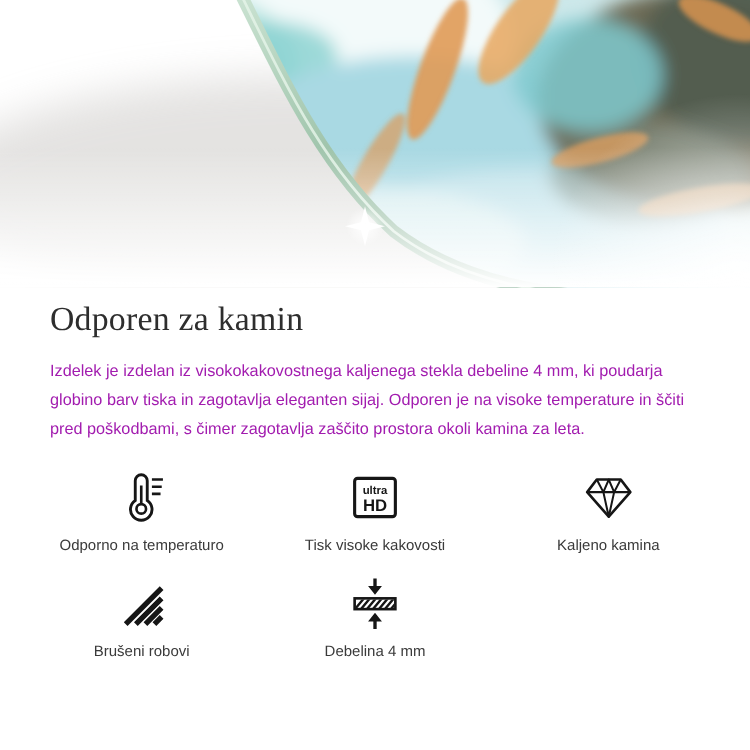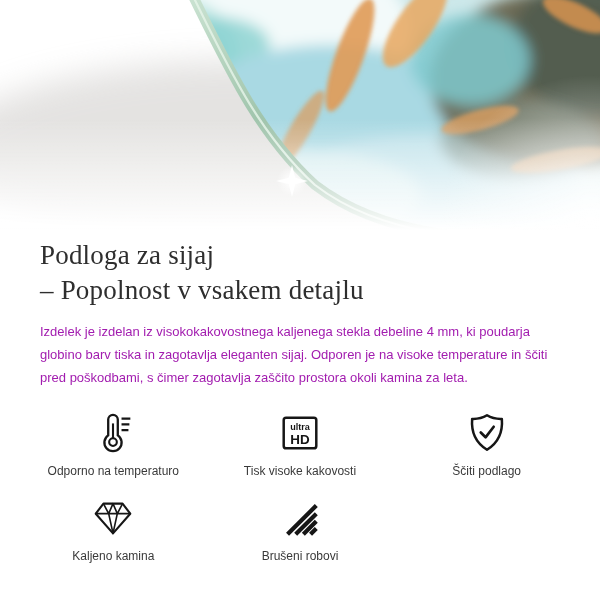--- a/index.html
+++ b/index.html
@@ -104,22 +104,21 @@
 
     <g>
       <circle cx="292" cy="181" r="15" fill="url(#glow)"></circle>
       <path d="M292,165 L295.2,177.8 L308,181 L295.2,184.2 L292,197 L288.8,184.2 L276,181 L288.8,177.8 Z" fill="#ffffff" opacity="0.95"></path>
     </g>
   </svg>
 </div>
 
 <div class="content">
   <h1>
-    <span>Podloga za sijaj</span>
-    <span>– Popolnost v vsakem detajlu</span>
+    <span>Odporen za kamin</span>
   </h1>
   <p class="desc">Izdelek je izdelan iz visokokakovostnega kaljenega stekla debeline 4 mm, ki poudarja globino barv tiska in zagotavlja eleganten sijaj. Odporen je na visoke temperature in ščiti pred poškodbami, s čimer zagotavlja zaščito prostora okoli kamina za leta.</p>
 </div>
 
 <div class="grid">
 
   <div class="feature">
     <span class="ficon">
       <svg width="46" height="46" viewBox="0 0 48 48">
         <path class="ico" stroke-width="2.4" d="M19,26.5 V10 a5,5 0 0 1 10,0 V26.5 a9,9 0 1 1 -10,0 Z"></path>
@@ -135,43 +134,52 @@
     <span class="ficon">
       <svg width="46" height="46" viewBox="0 0 48 48">
         <rect class="ico" stroke-width="2.6" x="7" y="8" width="34" height="32" rx="2.5"></rect>
         <text class="badge-top" x="24" y="21" text-anchor="middle">ultra</text>
         <text class="badge-bottom" x="24" y="35" text-anchor="middle">HD</text>
       </svg>
     </span>
     <div class="flabel">Tisk visoke kakovosti</div>
   </div>
 
-  <div class="feature">
-    <span class="ficon">
-      <svg width="46" height="46" viewBox="0 0 48 48">
-        <path class="ico" stroke-width="2.6" stroke-linejoin="round" d="M24,5.5 C29,8.5 34.5,9.5 39.5,9.3 C40.5,22 37,33.5 24,41.5 C11,33.5 7.5,22 8.5,9.3 C13.5,9.5 19,8.5 24,5.5 Z"></path>
-        <path class="ico" stroke-width="2.8" stroke-linecap="round" stroke-linejoin="round" d="M17.5,23.5 L22.5,28.5 L31,17.5"></path>
-      </svg>
-    </span>
-    <div class="flabel">Ščiti podlago</div>
-  </div>
 
   <div class="feature">
     <span class="ficon">
       <svg width="46" height="46" viewBox="0 0 48 48">
         <path class="ico" stroke-width="2.2" stroke-linejoin="round" d="M14,9 H34 L42,19.5 L24,40 L6,19.5 Z"></path>
         <path class="ico" stroke-width="1.7" stroke-linejoin="round" d="M6,19.5 H42 M14,9 L19.5,19.5 L24,9 L28.5,19.5 L34,9 M19.5,19.5 L24,40 L28.5,19.5"></path>
       </svg>
     </span>
     <div class="flabel">Kaljeno kamina</div>
   </div>
 
   <div class="feature">
     <span class="ficon">
       <svg width="46" height="46" viewBox="0 0 48 48">
         <path class="ico" stroke-width="4.4" d="M11,41 L41,11 M19.5,41 L41,19.5 M27.5,41 L41,27.5 M35,41 L41,35"></path>
       </svg>
     </span>
     <div class="flabel">Brušeni robovi</div>
   </div>
 
+  <div class="feature">
+    <span class="ficon">
+      <svg width="46" height="46" viewBox="0 0 48 48">
+        <defs>
+          <clipPath id="barclip">
+              <rect x="8" y="20.5" width="32" height="7"></rect>
+            </clipPath>
+        </defs>
+        <rect class="ico" stroke-width="2.2" x="7" y="19.5" width="34" height="9"></rect>
+        <g clip-path="url(#barclip)">
+          <path class="ico" stroke-width="2" d="M6,30 L16,18 M11,30 L21,18 M16,30 L26,18 M21,30 L31,18 M26,30 L36,18 M31,30 L41,18 M36,30 L46,18"></path>
+        </g>
+        <path class="fil" d="M22.6,3 h2.8 v6.2 h4.4 L24,16.5 L18.2,9.2 h4.4 Z"></path>
+        <path class="fil" d="M22.6,45 h2.8 v-6.2 h4.4 L24,31.5 L18.2,38.8 h4.4 Z"></path>
+      </svg>
+    </span>
+    <div class="flabel">Debelina 4 mm</div>
+  </div>
 
 </div>
 
 </body></html>

